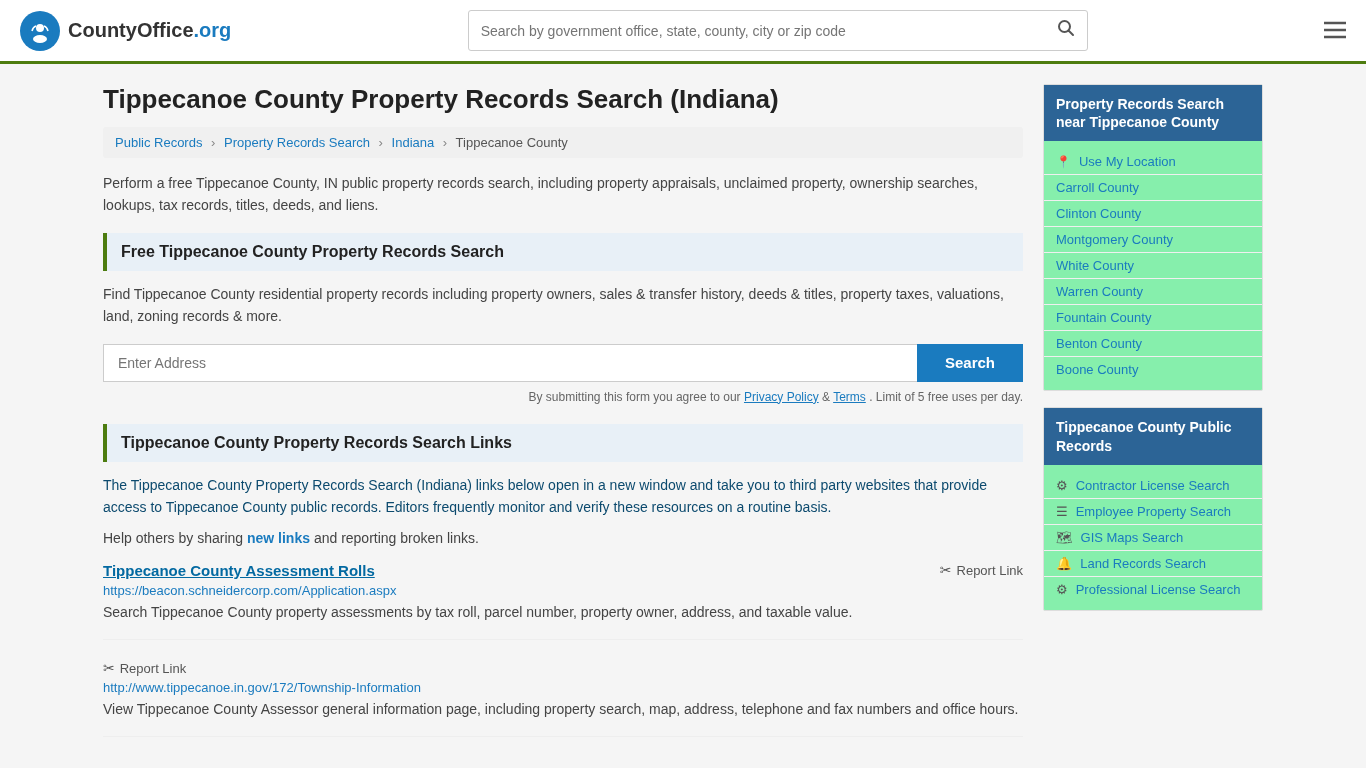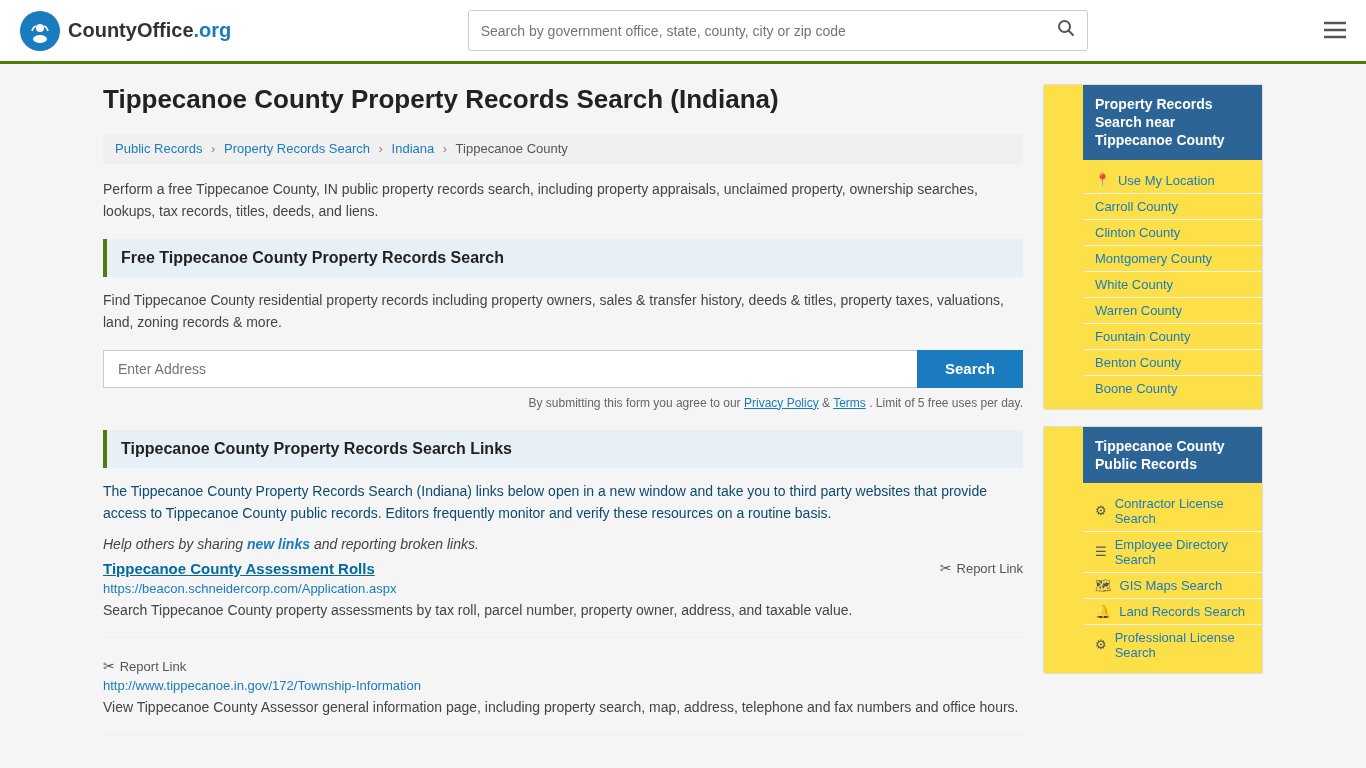--- a/index.html
+++ b/index.html
@@ -76,21 +76,21 @@
 
     
     .content {
       flex: 1;
     }
 
     .page-title {
       font-size: 26px;
       font-weight: bold;
       color: #222;
-      margin-bottom: 18px;
+      margin-bottom: 12px;
     }
 
     .breadcrumb {
       background: #f0f0f0;
       padding: 8px 12px;
       border-radius: 3px;
       margin-bottom: 14px;
       font-size: 13px;
       color: #555;
     }
@@ -159,22 +159,21 @@
     .links-description {
       font-size: 14px;
       color: #0c4a6e;
       line-height: 1.6;
       margin-bottom: 12px;
     }
 
     .share-links {
       font-size: 14px;
       color: #444;
-      margin-bottom: 8px;
-      font-style: italic;
+      margin-bottom: 16px;
     }
     .share-links a { color: #1a7bbf; text-decoration: none; font-weight: bold; }
 
     .link-item {
       margin-bottom: 20px;
       padding-bottom: 16px;
       border-bottom: 1px solid #eee;
     }
     .link-item-header {
       display: flex;
@@ -212,25 +211,24 @@
       line-height: 1.5;
     }
 
     
     .sidebar {
       width: 220px;
       flex-shrink: 0;
     }
 
     .sidebar-section {
-      background: #fde047;
+      background: #86efac;
       border: 1px solid #ddd;
       margin-bottom: 16px;
       border-radius: 2px;
-      padding-left: 39px;
     }
     .sidebar-section-header {
       background: #2c6496;
       color: white;
       padding: 10px 12px;
       font-size: 14px;
       font-weight: bold;
       line-height: 1.3;
     }
     .sidebar-list {
@@ -396,21 +394,21 @@
 
     <div class="sidebar-section">
       <div class="sidebar-section-header">Tippecanoe County Public Records</div>
       <ul class="sidebar-list">
         <li>
           <span class="sidebar-icon">⚙</span>
           <a href="#">Contractor License Search</a>
         </li>
         <li>
           <span class="sidebar-icon">☰</span>
-          <a href="#">Employee Directory Search</a>
+          <a href="#">Employee Property Search</a>
         </li>
         <li>
           <span class="sidebar-icon">🗺</span>
           <a href="#">GIS Maps Search</a>
         </li>
         <li>
           <span class="sidebar-icon">🔔</span>
           <a href="#">Land Records Search</a>
         </li>
         <li>

